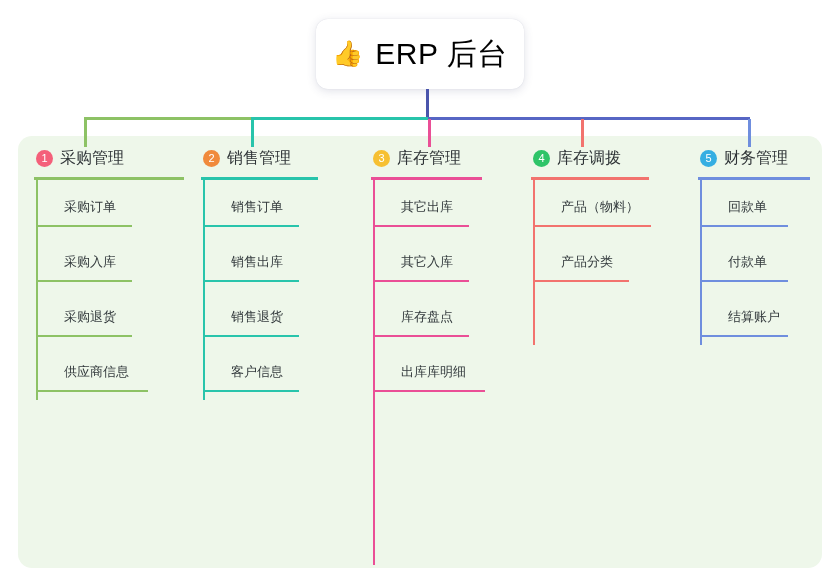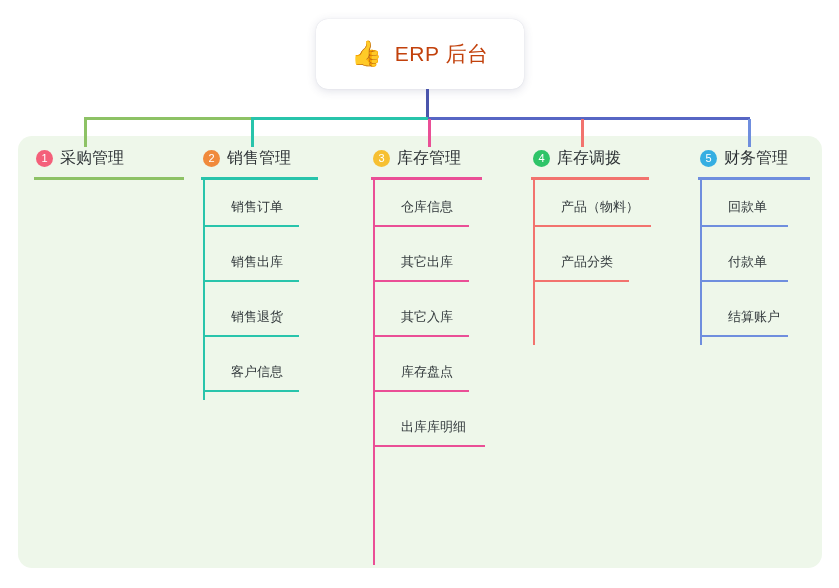--- a/index.html
+++ b/index.html
@@ -34,22 +34,22 @@
     justify-content: center;
     gap: 12px;
   }
   #root-emoji {
     font-size: 25px;
     line-height: 1;
     display: block;
     transform: translateY(-1px);
   }
   #root-title {
-    font-size: 21px;
-    color: #c2410c;
+    font-size: 30px;
+    color: #000000;
     letter-spacing: 0.5px;
     white-space: nowrap;
   }
 
   
   .conn {
     position: absolute;
   }
 
   
@@ -173,20 +173,39 @@
       <div class="drop" style="left: 748px; background: rgb(111, 142, 222);"></div>
     </div>
 
   <div id="branches">
       <div class="branch" style="left: 34px; width: 150px;">
         <div class="branch-head">
           <span class="badge" style="background: rgb(244, 96, 122);">1</span>
           <span class="branch-title">采购管理</span>
         </div>
         <div class="head-rule" style="background: rgb(141, 194, 101); width: 150px;"></div>
+        <div class="items">
+          <div class="spine" style="background: rgb(141, 194, 101); top: 0px; height: 220px;"></div>
+          <div class="item">
+            <span class="item-label">采购订单</span>
+            <div class="item-rule" style="background: rgb(141, 194, 101); width: 96px;"></div>
+          </div>
+          <div class="item">
+            <span class="item-label">采购入库</span>
+            <div class="item-rule" style="background: rgb(141, 194, 101); width: 96px;"></div>
+          </div>
+          <div class="item">
+            <span class="item-label">采购退货</span>
+            <div class="item-rule" style="background: rgb(141, 194, 101); width: 96px;"></div>
+          </div>
+          <div class="item">
+            <span class="item-label">供应商信息</span>
+            <div class="item-rule" style="background: rgb(141, 194, 101); width: 112px;"></div>
+          </div>
+        </div>
       </div>
       <div class="branch" style="left: 201px; width: 117px;">
         <div class="branch-head">
           <span class="badge" style="background: rgb(240, 138, 60);">2</span>
           <span class="branch-title">销售管理</span>
         </div>
         <div class="head-rule" style="background: rgb(40, 196, 171); width: 117px;"></div>
         <div class="items">
           <div class="spine" style="background: rgb(40, 196, 171); top: 0px; height: 220px;"></div>
           <div class="item">
@@ -209,24 +228,20 @@
       </div>
       <div class="branch" style="left: 371px; width: 111px;">
         <div class="branch-head">
           <span class="badge" style="background: rgb(246, 192, 50);">3</span>
           <span class="branch-title">库存管理</span>
         </div>
         <div class="head-rule" style="background: rgb(234, 79, 150); width: 111px;"></div>
         <div class="items">
           <div class="spine" style="background: rgb(234, 79, 150); top: 0px; height: 385px;"></div>
           <div class="item">
-            <span class="item-label">仓库信息</span>
-            <div class="item-rule" style="background: rgb(234, 79, 150); width: 96px;"></div>
-          </div>
-          <div class="item">
             <span class="item-label">其它出库</span>
             <div class="item-rule" style="background: rgb(234, 79, 150); width: 96px;"></div>
           </div>
           <div class="item">
             <span class="item-label">其它入库</span>
             <div class="item-rule" style="background: rgb(234, 79, 150); width: 96px;"></div>
           </div>
           <div class="item">
             <span class="item-label">库存盘点</span>
             <div class="item-rule" style="background: rgb(234, 79, 150); width: 96px;"></div>

